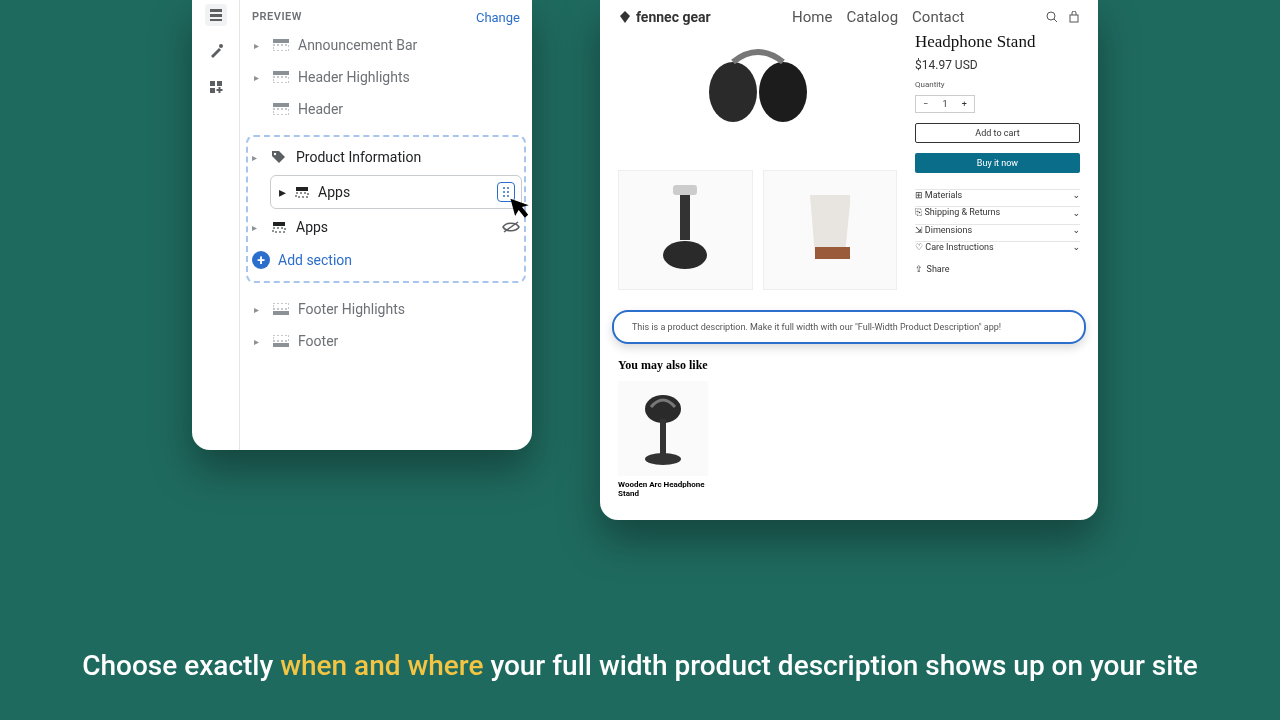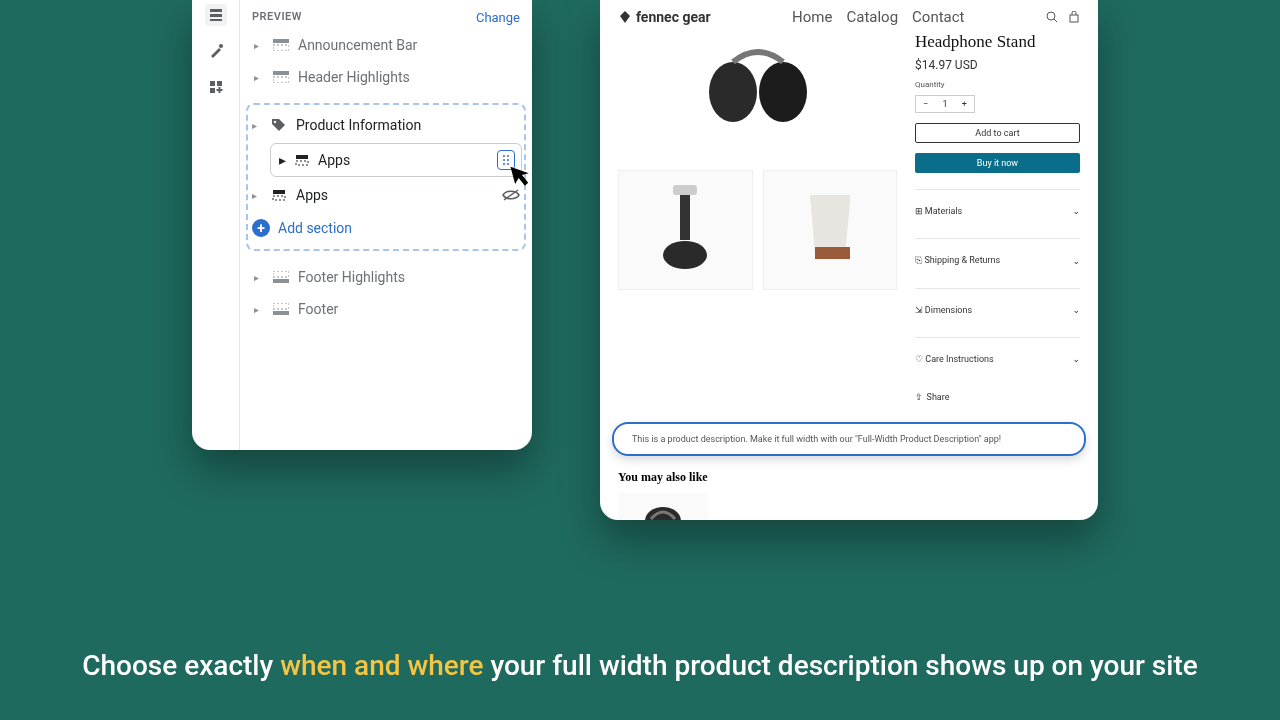--- a/index.html
+++ b/index.html
@@ -41,21 +41,21 @@
 .thumbs{display:flex;gap:10px}
 .thumb{flex:1;height:120px;background:#fafafa;display:flex;align-items:center;justify-content:center;border:1px solid #eee}
 .infocol{width:165px;display:flex;flex-direction:column;gap:6px}
 .ptitle{font-family:Georgia,serif;font-size:17px;font-weight:400;color:#111}
 .price{font-size:12px;color:#333}
 .qlabel{font-size:8px;color:#555;margin-top:2px}
 .qty{display:flex;align-items:center;border:1px solid #ccc;width:60px;height:18px;font-size:9px;justify-content:space-around;color:#333}
 .btn{height:20px;display:flex;align-items:center;justify-content:center;font-size:9px;border-radius:2px;margin-top:4px}
 .btn.outline{border:1px solid #333;color:#333}
 .btn.solid{background:#0a6e8a;color:#fff}
-.acc{border-top:1px solid #e5e5e5;display:flex;align-items:center;justify-content:space-between;padding:16px 0;font-size:9px;color:#333}
+.acc{border-top:1px solid #e5e5e5;display:flex;align-items:center;justify-content:space-between;padding:0 0;font-size:9px;color:#333}
 .acc:last-of-type{border-bottom:1px solid #e5e5e5}
 .share{font-size:9px;color:#333;margin-top:6px;display:flex;align-items:center;gap:4px}
 .descbox{margin:20px 12px 0 12px;border:2px solid #2c6ecb;border-radius:16px;padding:10px 18px;font-size:9px;color:#555;box-shadow:0 4px 10px rgba(0,0,0,.15)}
 .ymal{padding:14px 18px 0 18px}
 .ymal h4{font-family:Georgia,serif;font-size:12px;font-weight:700;margin-bottom:8px}
 .reco{width:90px}
 .reco .rimg{height:95px;background:#fafafa;display:flex;align-items:center;justify-content:center}
 .reco .rname{font-size:8px;font-weight:700;margin-top:4px}
 svg{display:block}
 </style>
@@ -107,20 +107,30 @@
         </div>
       <div class="srow">
           <span class="caret">▸</span>
           <span class="sicon">
             <svg width="16" height="12">
               <rect x="0" y="0" width="16" height="4" fill="#8c9196"></rect>
               <rect x="0" y="6" width="16" height="6" fill="none" stroke="#8c9196" stroke-dasharray="2"></rect>
             </svg>
           </span>
           <span>Header Highlights</span>
+        </div>
+      <div class="srow">
+          <span class="caret" style="visibility:hidden">▸</span>
+          <span class="sicon">
+            <svg width="16" height="12">
+              <rect x="0" y="0" width="16" height="4" fill="#8c9196"></rect>
+              <rect x="0" y="6" width="16" height="6" fill="none" stroke="#8c9196" stroke-dasharray="2"></rect>
+            </svg>
+          </span>
+          <span>Header</span>
         </div>
 
       <div class="spacer"></div>
 
       <div class="dashed">
         <div class="srow dark">
             <span class="caret">▸</span>
             <span class="sicon">
               <svg width="16" height="14">
                 <path d="M1 1h7l6 6-6 6-7-7z" fill="#5c5f62"></path>

